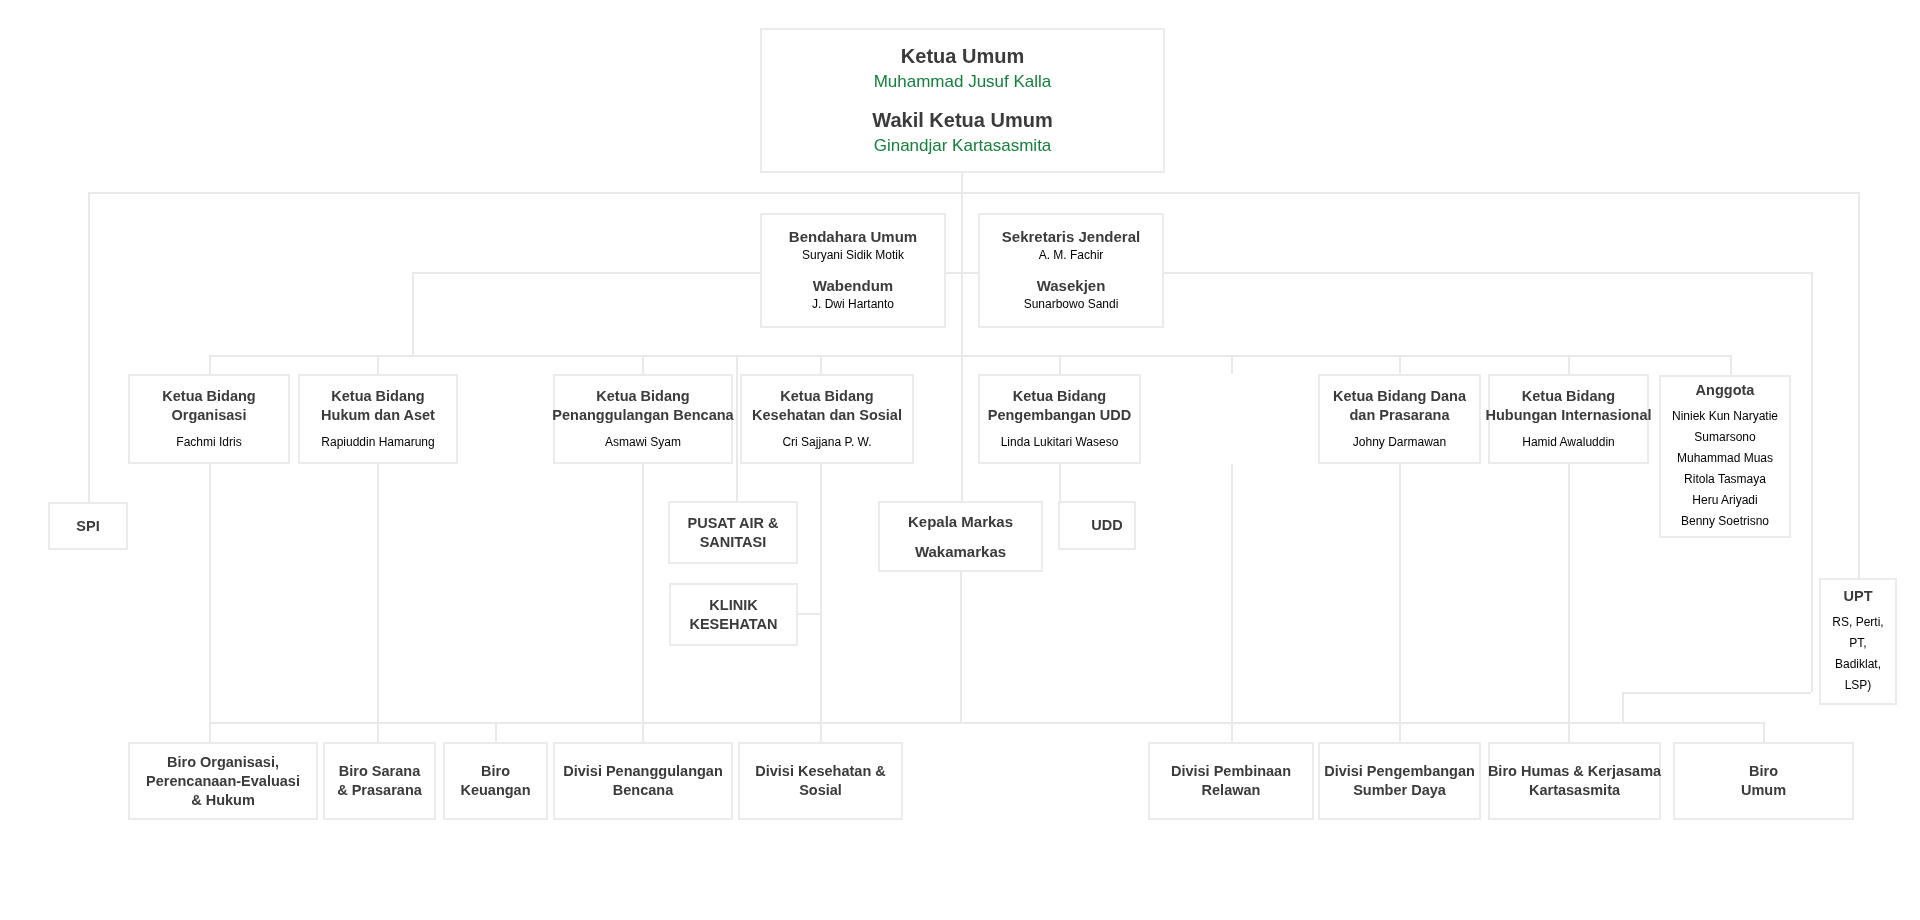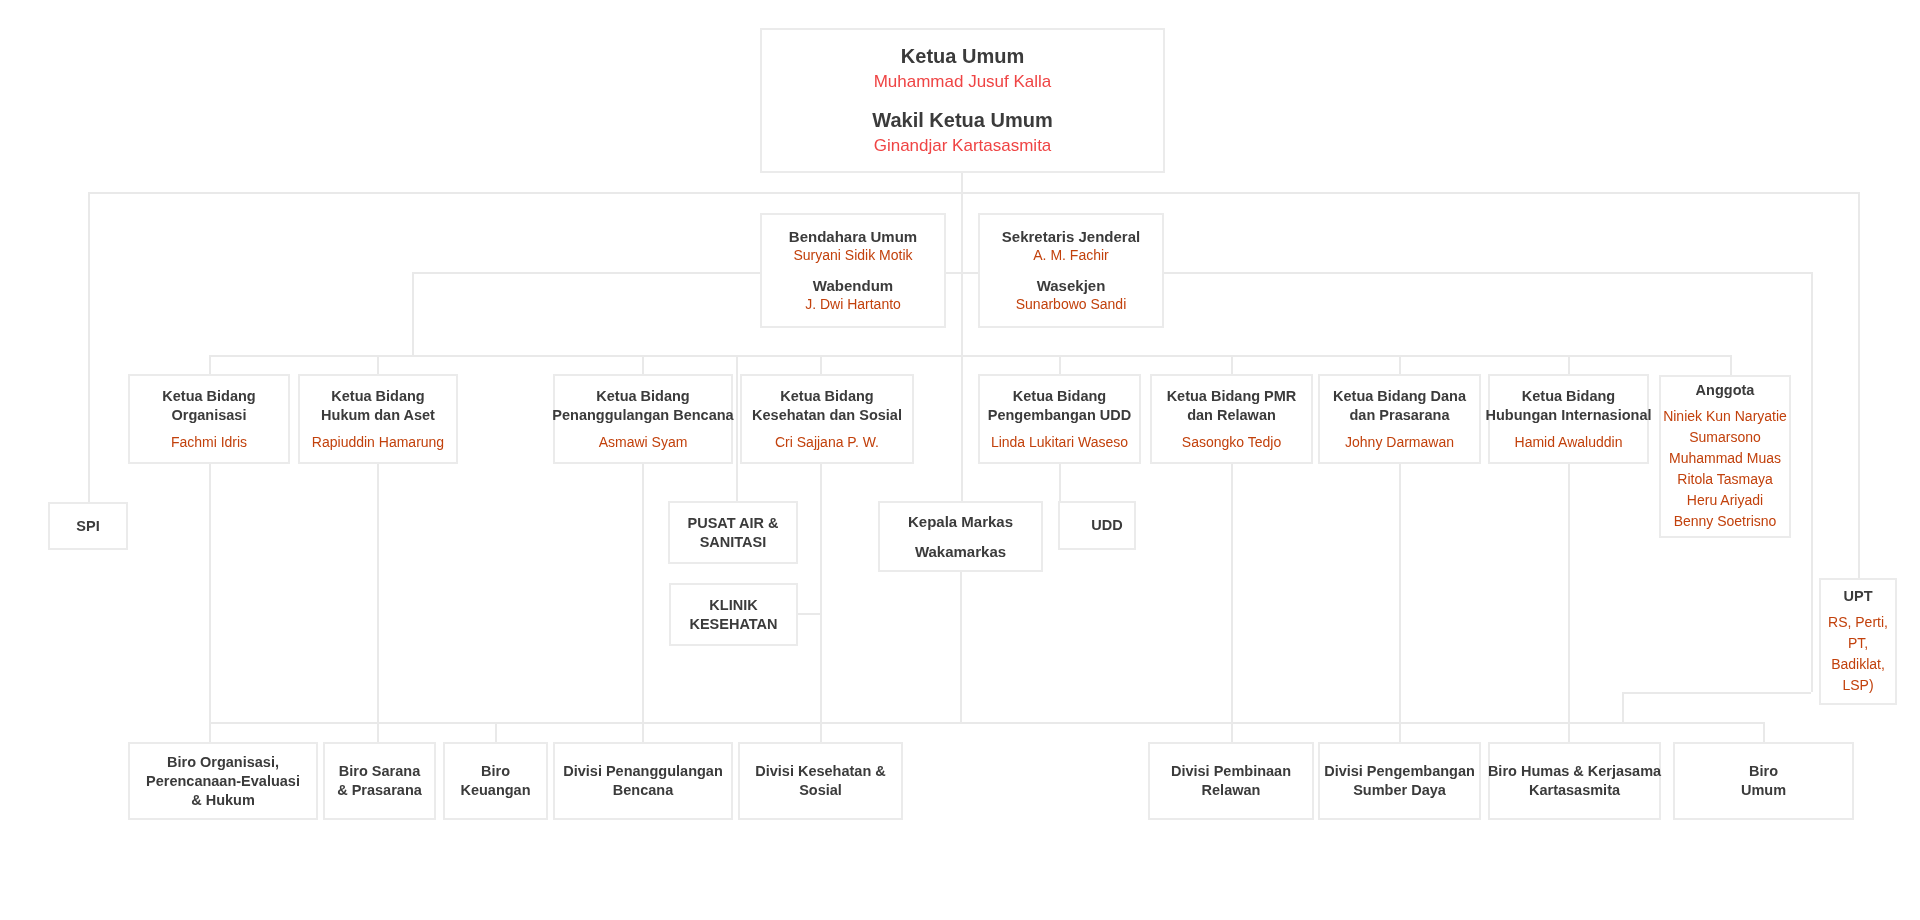--- a/index.html
+++ b/index.html
@@ -34,29 +34,29 @@
     padding: 2px 4px;
   }
   .node .t {
     font-weight: bold;
     color: #3b3b3b;
     font-size: 14.5px;
     line-height: 19px;
     white-space: nowrap;
   }
   .node .n {
-    color: #c2410c;
-    font-size: 14px;
+    color: #000000;
+    font-size: 12px;
     line-height: 19px;
     white-space: nowrap;
   }
   .node .gap { margin-top: 8px; }
   
   .node.root .t { font-size: 20px; line-height: 27px; text-align: center; }
-  .node.root .n { font-size: 17px; line-height: 24px; color: #ef4444; }
+  .node.root .n { font-size: 17px; line-height: 24px; color: #15803d; }
   .node.root .gap { margin-top: 13px; }
   
   .node.duo .t { font-size: 15px; }
   .node.duo .gap { margin-top: 11px; }
   
   .node.list .n { line-height: 21px; }
   .node.list .gap { margin-top: 6px; }
 </style>
 </head>
 <body>
@@ -132,25 +132,20 @@
     <div class="node" style="left: 740px; top: 374px; width: 174px; height: 90px;">
       <div class="t">Ketua Bidang</div>
       <div class="t">Kesehatan dan Sosial</div>
       <div class="n gap">Cri Sajjana P. W.</div>
     </div>
     <div class="node" style="left: 978px; top: 374px; width: 163px; height: 90px;">
       <div class="t">Ketua Bidang</div>
       <div class="t">Pengembangan UDD</div>
       <div class="n gap">Linda Lukitari Waseso</div>
     </div>
-    <div class="node" style="left: 1150px; top: 374px; width: 163px; height: 90px;">
-      <div class="t">Ketua Bidang PMR</div>
-      <div class="t">dan Relawan</div>
-      <div class="n gap">Sasongko Tedjo</div>
-    </div>
     <div class="node" style="left: 1318px; top: 374px; width: 163px; height: 90px;">
       <div class="t">Ketua Bidang Dana</div>
       <div class="t">dan Prasarana</div>
       <div class="n gap">Johny Darmawan</div>
     </div>
     <div class="node" style="left: 1488px; top: 374px; width: 161px; height: 90px;">
       <div class="t">Ketua Bidang</div>
       <div class="t">Hubungan Internasional</div>
       <div class="n gap">Hamid Awaluddin</div>
     </div>

